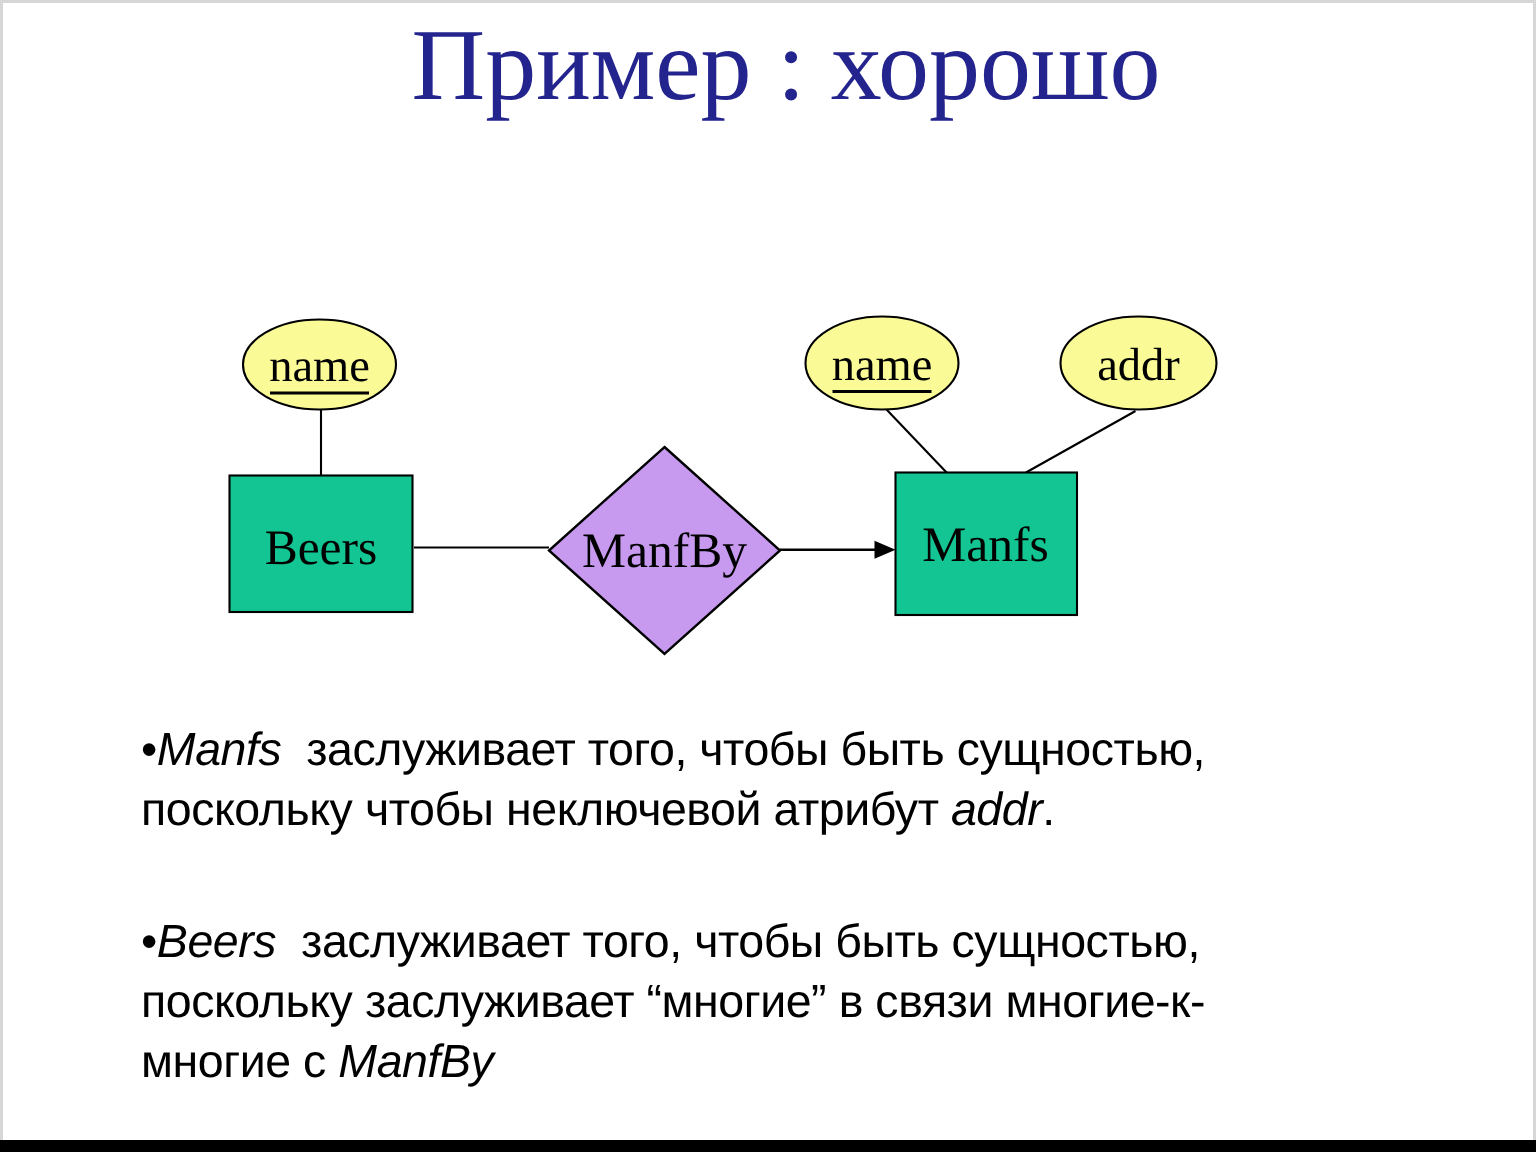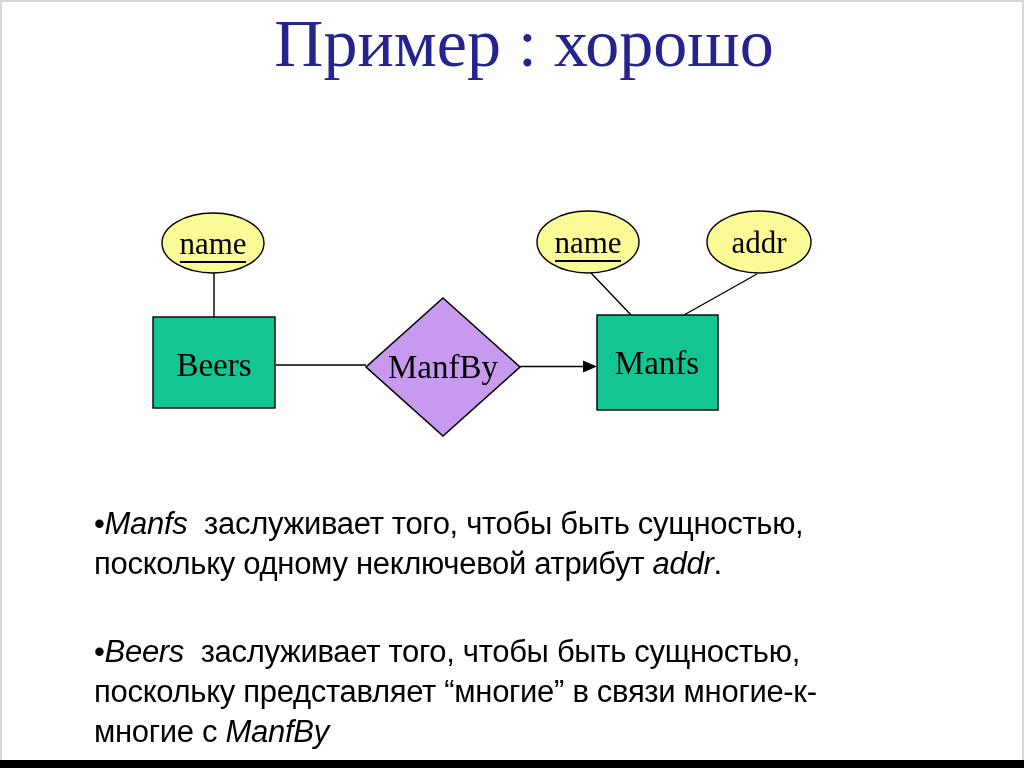--- a/index.html
+++ b/index.html
@@ -15,21 +15,21 @@
   }
   .diagram { position:absolute; top:0; left:0; }
   .diagram text {
     font-family:"Liberation Serif", serif; fill:#000;
     text-anchor:middle;
   }
   .ent-label  { font-size:33px; }
   .rel-label  { font-size:33px; }
   .attr-label { font-size:31px; }
   .bullets {
-    position:absolute; left:94px; top:504px; width:845px;
+    position:absolute; left:94px; top:480px; width:845px;
     font-size:31px; line-height:40px; color:#000; letter-spacing:-0.3px;
   }
   .bullet + .bullet { margin-top:48px; }
   .line { white-space:pre; }
   .it { font-style:italic; }
   .footer-bar {
     position:absolute; left:0; bottom:0; width:1024px; height:8px;
   }
 </style>
 </head>
@@ -77,23 +77,23 @@
 
     <g>
       <polygon points="443,298 520,367 443,436 366,367" stroke="#000" stroke-width="1.6" fill="#C79AF0"></polygon>
       <text class="rel-label" x="443" y="378">ManfBy</text>
     </g>
   </svg>
 
   <div class="bullets">
       <div class="bullet">
         <div class="line"><span>•</span><span class="it">Manfs</span><span>  заслуживает того, чтобы быть сущностью,</span></div>
-        <div class="line"><span>поскольку одному неключевой атрибут </span><span class="it">addr</span><span>.</span></div>
+        <div class="line"><span>поскольку чтобы неключевой атрибут </span><span class="it">addr</span><span>.</span></div>
       </div>
       <div class="bullet">
         <div class="line"><span>•</span><span class="it">Beers</span><span>  заслуживает того, чтобы быть сущностью,</span></div>
-        <div class="line"><span>поскольку представляет “многие” в связи многие-к-</span></div>
+        <div class="line"><span>поскольку заслуживает “многие” в связи многие-к-</span></div>
         <div class="line"><span>многие с </span><span class="it">ManfBy</span></div>
       </div>
     </div>
 
   <div class="footer-bar" style="background: rgb(0, 0, 0);"></div>
 </div>
 
 </body></html>

